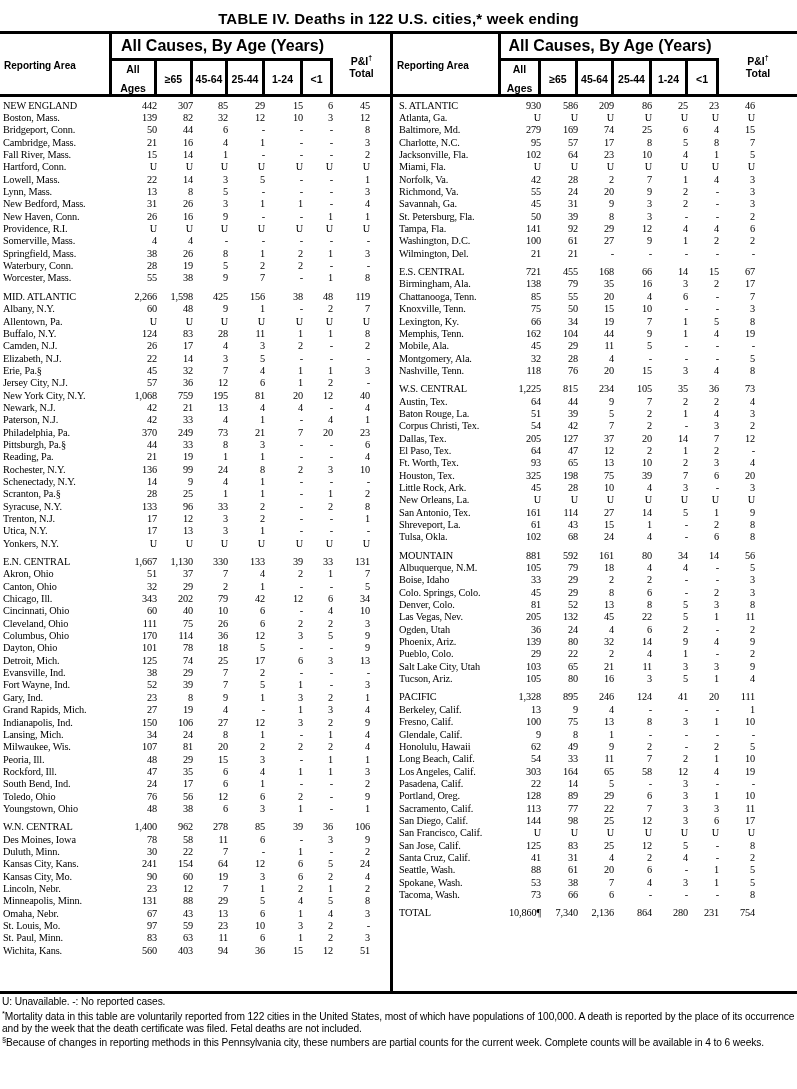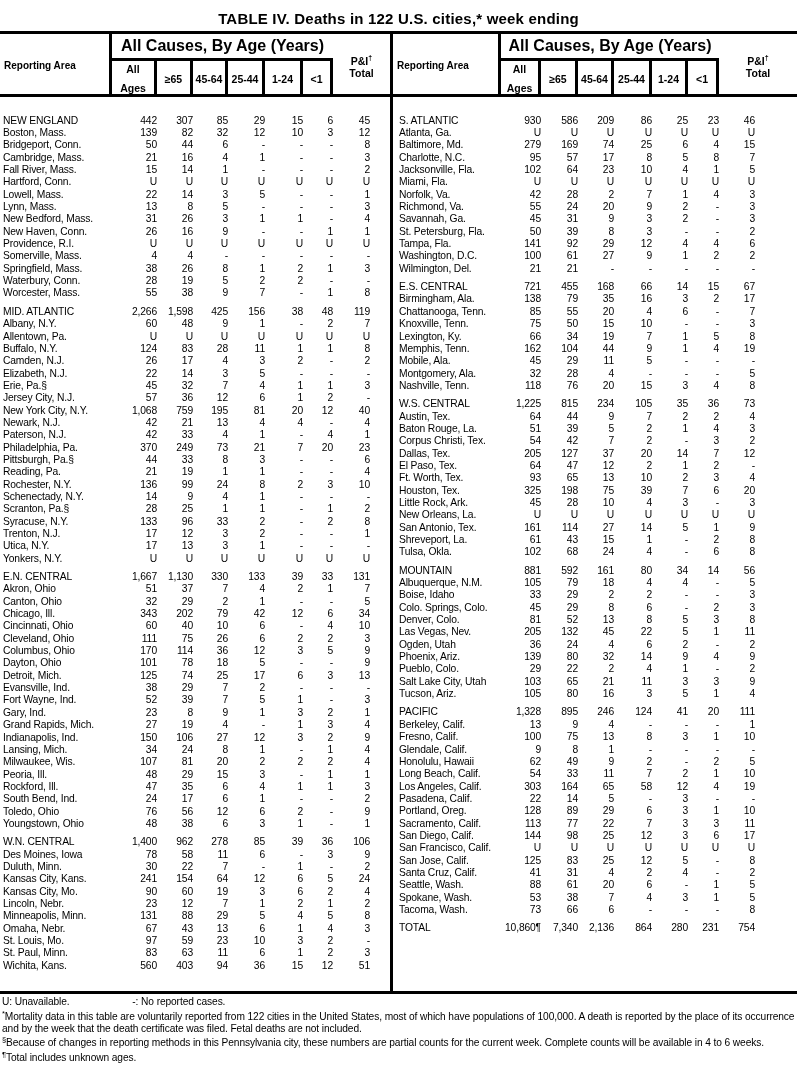--- a/index.html
+++ b/index.html
@@ -21,34 +21,34 @@
   .hdr { display:grid; height:63px; border-bottom:3px solid #000; grid-template-rows:27px 36px; font-weight:bold; }
   .half.left  .hdr { grid-template-columns:112px 45px 36px 35px 37px 38px 30px 57px; }
   .half.right .hdr { grid-template-columns:108px 40px 37px 36px 38px 36px 31px 78px; }
   .hdr .rep   { grid-row:1/3; grid-column:1; display:flex; align-items:center; padding-left:4px; font-size:10px; border-right:3px solid #000; }
   .hdr .group { grid-row:1; grid-column:2/8; display:flex; align-items:center; justify-content:center; font-size:16px; border-bottom:3px solid #000; }
   .hdr .age   { grid-row:2; display:flex; align-items:center; justify-content:center; text-align:center; font-size:10.5px; line-height:19px; border-right:3px solid #000; padding:0 1px; }
   .hdr .pi    { grid-row:1/3; grid-column:8; display:flex; flex-direction:column; align-items:center; justify-content:center; font-size:10.5px; line-height:12px; }
   .hdr .pi sup { font-size:7px; }
 
   
-  .tbody { font-size:10.3px; letter-spacing:-.15px; padding-top:17px; }
+  .tbody { font-size:10.3px; letter-spacing:-.15px; padding-top:2px;font-family:Liberation Serif, serif; }
   .row { display:grid; height:12.35px; align-items:center; }
   .half.left  .row { grid-template-columns:112px 45px 36px 35px 37px 38px 30px 37px; padding-right:0; }
   .half.right .row { grid-template-columns:108px 40px 37px 36px 38px 36px 31px 36px; }
   .row .name { padding-left:3px; white-space:nowrap; overflow:hidden; }
   .half.right .row .name { padding-left:6px; }
   .row .v { text-align:right; white-space:nowrap; }
   .gap { height:6px; }
 
   
   .footnotes { font-size:10.2px; line-height:11.6px; padding:2px 2px 0 2px; letter-spacing:-.1px; }
   .footnotes .fline { text-indent:0; }
   .footnotes sup { font-size:7.5px; }
-  .fn-legend span.l2 { margin-left:60px; }
+  .fn-legend span.l2 { }
 </style>
 </head>
 <body>
 
 <div class="title">
   <div>TABLE IV. Deaths in 122 U.S. cities,* week ending</div>
 </div>
 
 <div class="table-frame">
   <div class="halves">
@@ -1420,14 +1420,13 @@
   </div>
 </div>
 
 <div class="footnotes">
   <div class="fline fn-legend">
     <span class="l1">U: Unavailable.</span>
     <span class="l2">-: No reported cases.</span>
   </div>
   <div class="fline"><sup>*</sup><span>Mortality data in this table are voluntarily reported from 122 cities in the United States, most of which have populations of  100,000. A death is reported by the place of its occurrence and by the week that the death certificate was filed. Fetal deaths are not included.</span></div>
   <div class="fline"><sup>§</sup><span>Because of changes in reporting methods in this Pennsylvania city, these numbers are partial counts for the current week. Complete counts will be available in 4 to 6 weeks.</span></div>
-  <div class="fline"><sup>¶</sup><span>Total includes unknown ages.</span></div>
 </div>
 
 </body></html>

